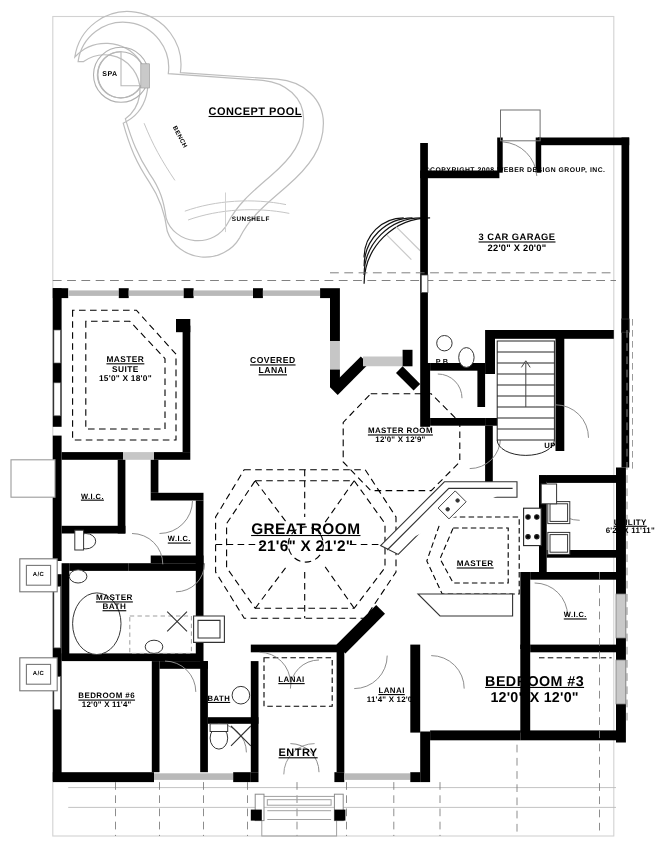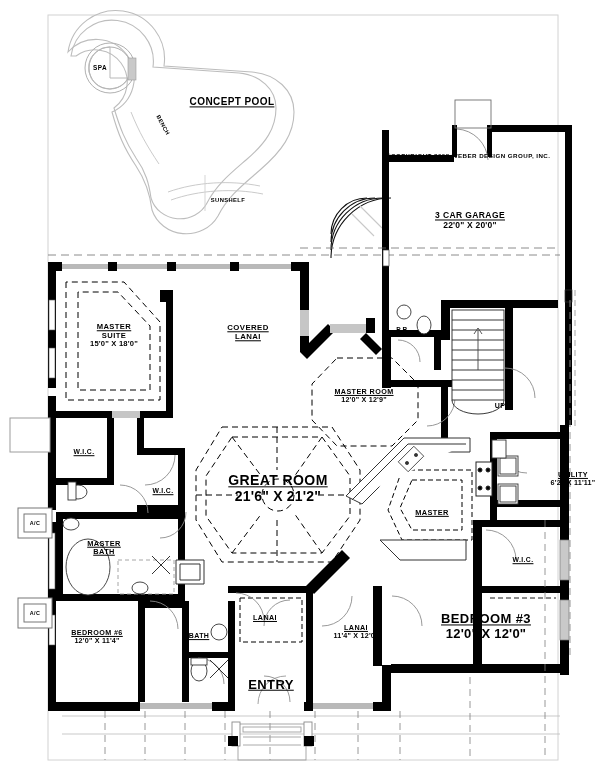--- a/index.html
+++ b/index.html
@@ -492,21 +492,21 @@
         <span class="ttl">LANAI</span>
       </div>
       <div class="lbl ul" style="left: 356px; top: 632px; font-size: 7.2px;">
         <span class="ttl">LANAI</span>
         <span class="dim">11'4" X 12'0"</span>
       </div>
       <div class="lbl ul" style="left: 458px; top: 627px; font-size: 13px; margin-left: 28px;">
         <span class="ttl">BEDROOM #3</span>
         <span class="dim">12'0" X 12'0"</span>
       </div>
-      <div class="lbl ul" style="left: 271px; top: 685px; font-size: 13px;">
+      <div class="lbl ul" style="left: 271px; top: 685px; font-size: 10px;">
         <span class="ttl">ENTRY</span>
       </div>
     </div>
   <div id="annotation-labels">
       <div class="lbl plain" style="left: 500px; top: 406px; font-size: 7px;">
         <span class="ttl">UP</span>
       </div>
       <div class="lbl plain" style="left: 35px; top: 523px; font-size: 5.4px;">
         <span class="ttl">A/C</span>
       </div>

